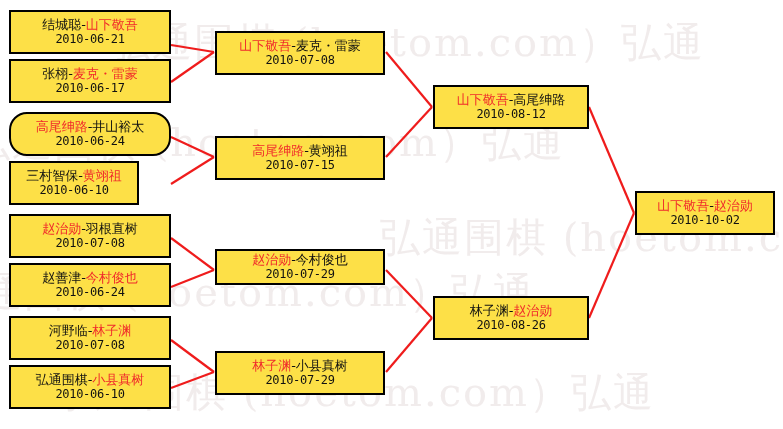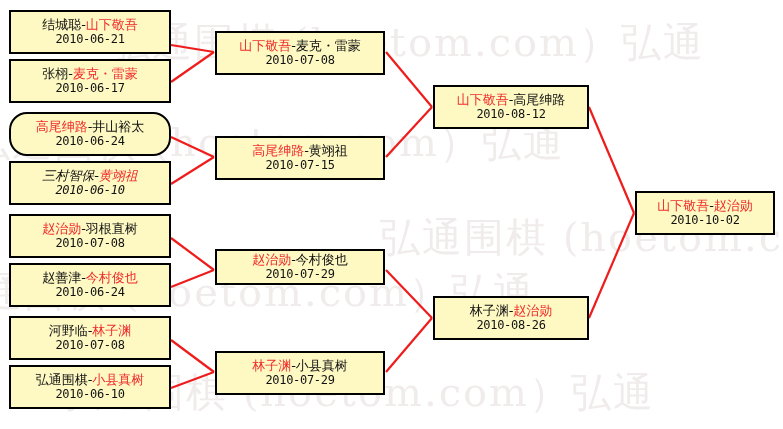--- a/index.html
+++ b/index.html
@@ -44,21 +44,21 @@
     left: 0; top: 0;
     width: 783px;
     height: 429px;
     z-index: 1;
     pointer-events: none;
   }
   
   .match-box {
     position: absolute;
     box-sizing: border-box;
-    background: #fef9c3;
+    background: #fde047;
     border: 2px solid #000000;
     z-index: 2;
     display: flex;
     flex-direction: column;
     align-items: center;
     justify-content: center;
     line-height: 1.05;
   }
   .match-players {
     font-size: 13px;
@@ -136,21 +136,21 @@
     <div class="match-date">2010-06-17</div>
   </div>
 
   <div class="match-box" style="left:9px; top:112px; width:162px; height:44px;border-radius:18px;">
     <div class="match-players">
       <span class="win">高尾绅路</span><span class="sep">-</span><span class="lose">井山裕太</span>
     </div>
     <div class="match-date">2010-06-24</div>
   </div>
 
-  <div class="match-box" style="left:9px; top:161px; width:162px; height:44px;font-style:italic;">
+  <div class="match-box" style="left:9px; top:161px; width:130px; height:44px;">
     <div class="match-players">
       <span class="lose">三村智保</span><span class="sep">-</span><span class="win">黄翊祖</span>
     </div>
     <div class="match-date">2010-06-10</div>
   </div>
 
   <div class="match-box" style="left:9px; top:214px; width:162px; height:44px;">
     <div class="match-players">
       <span class="win">赵治勋</span><span class="sep">-</span><span class="lose">羽根直树</span>
     </div>

